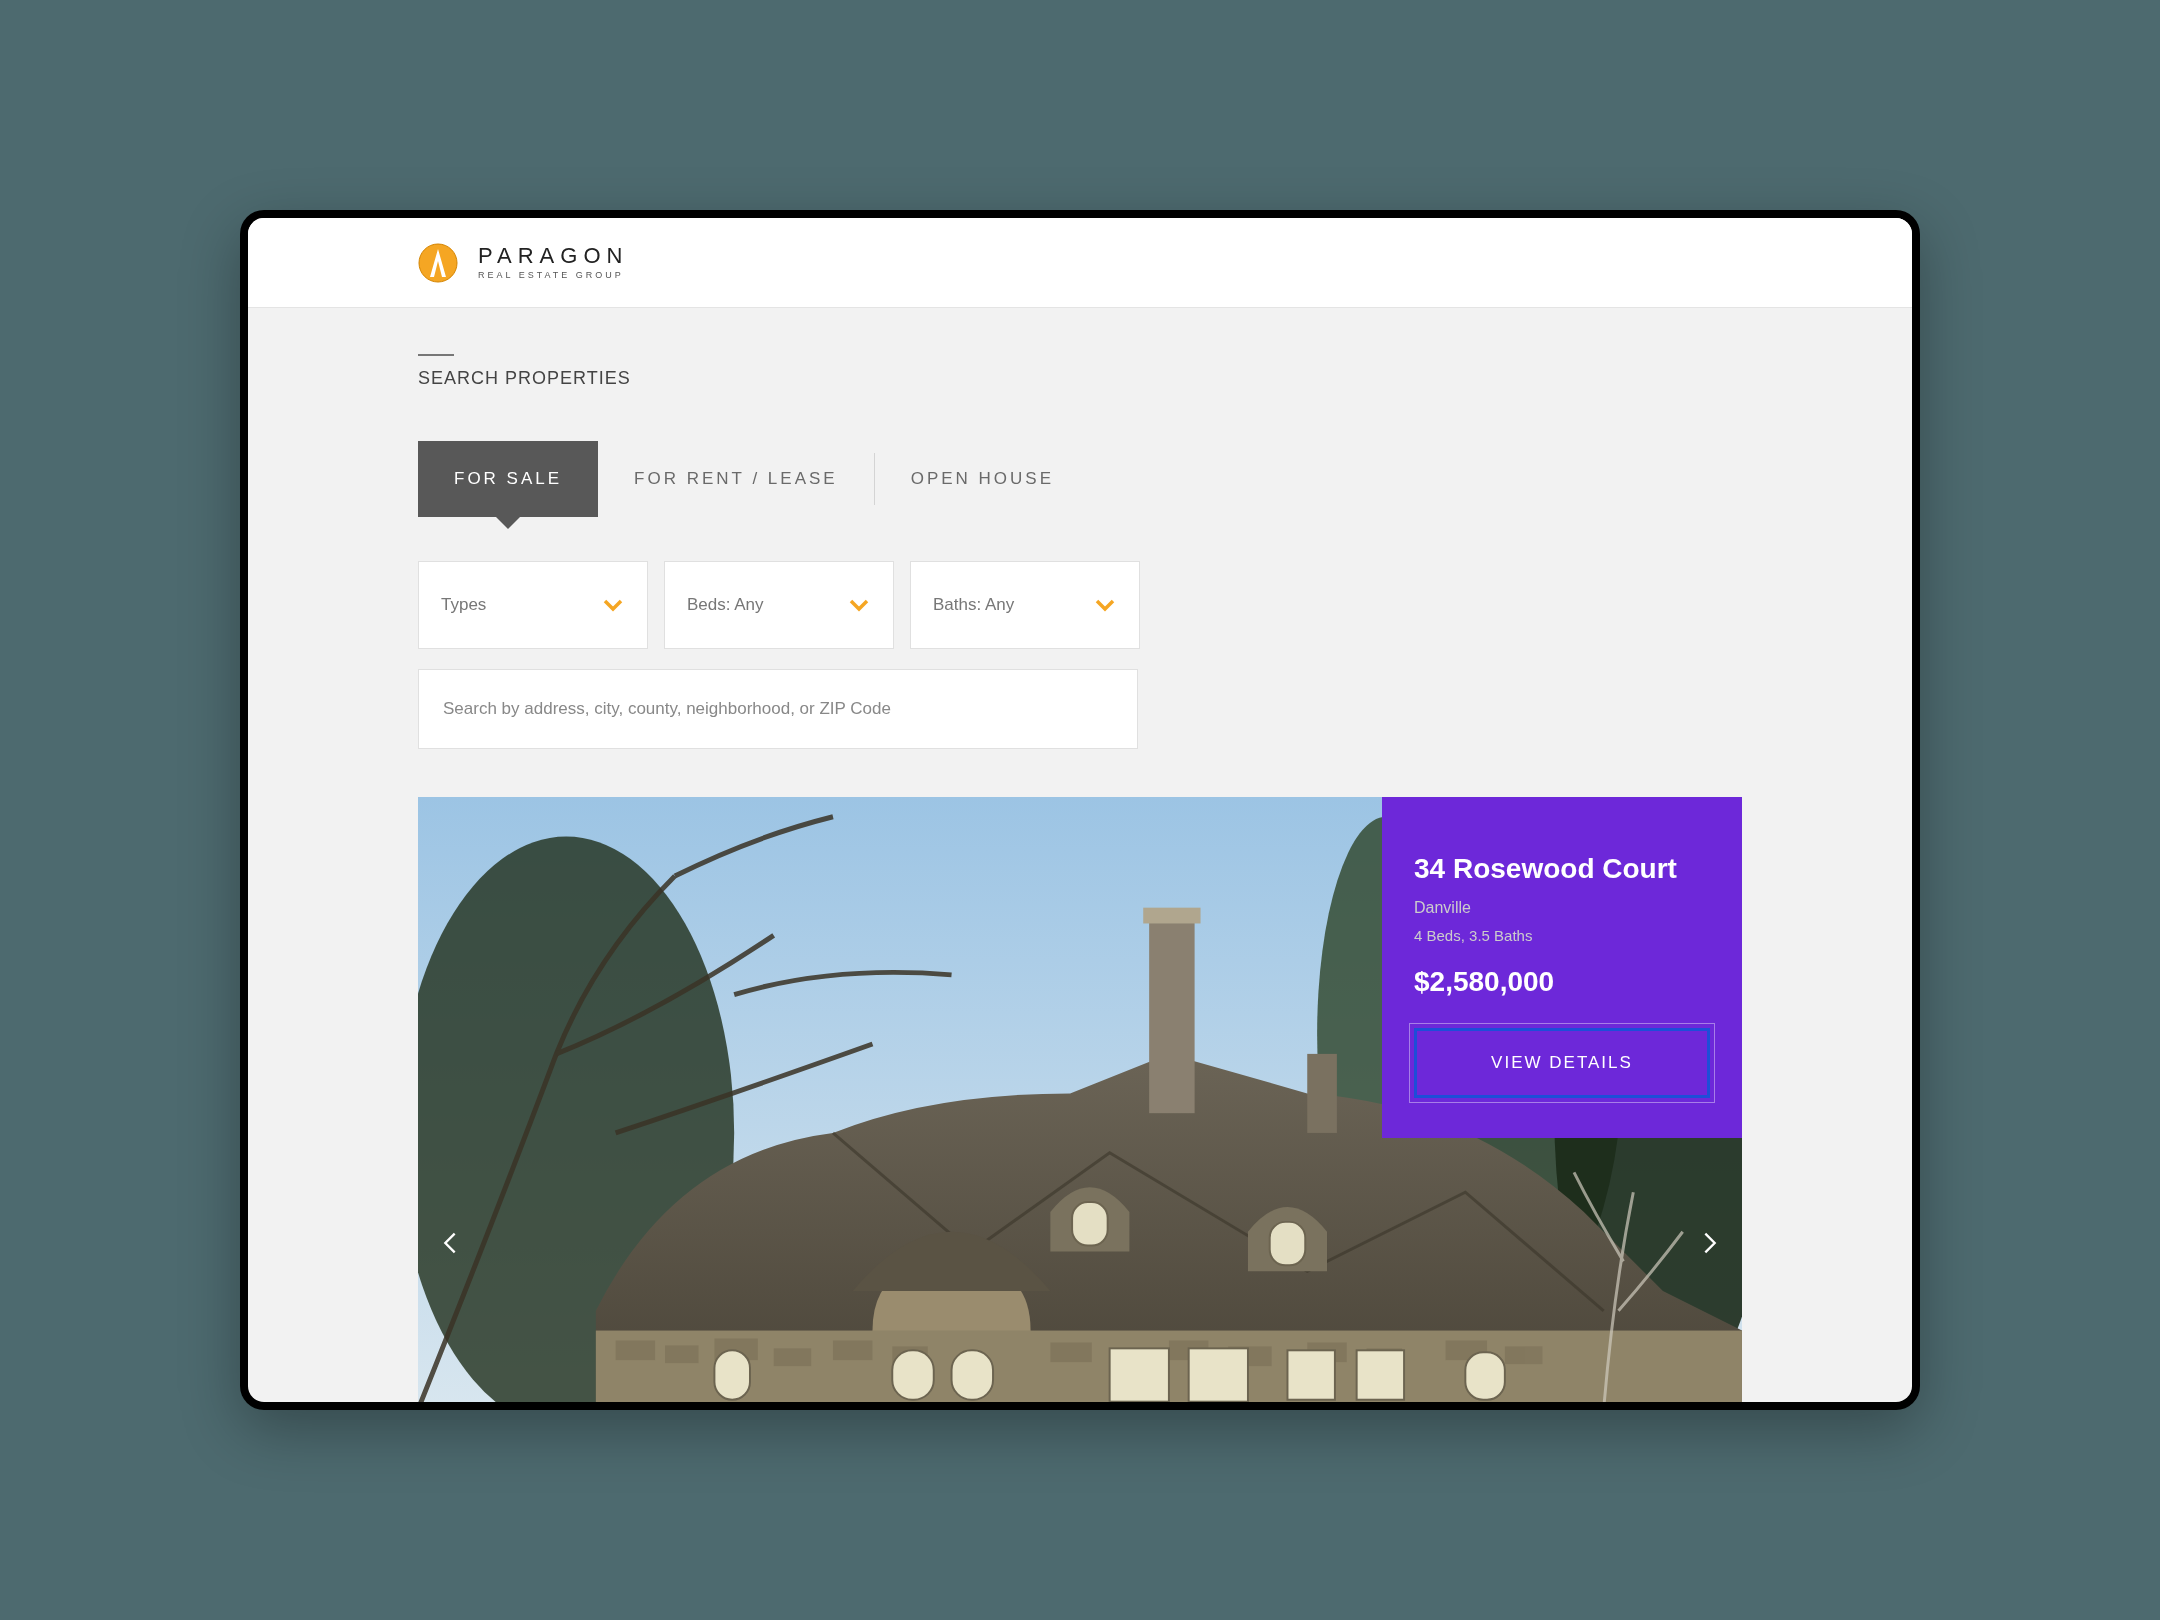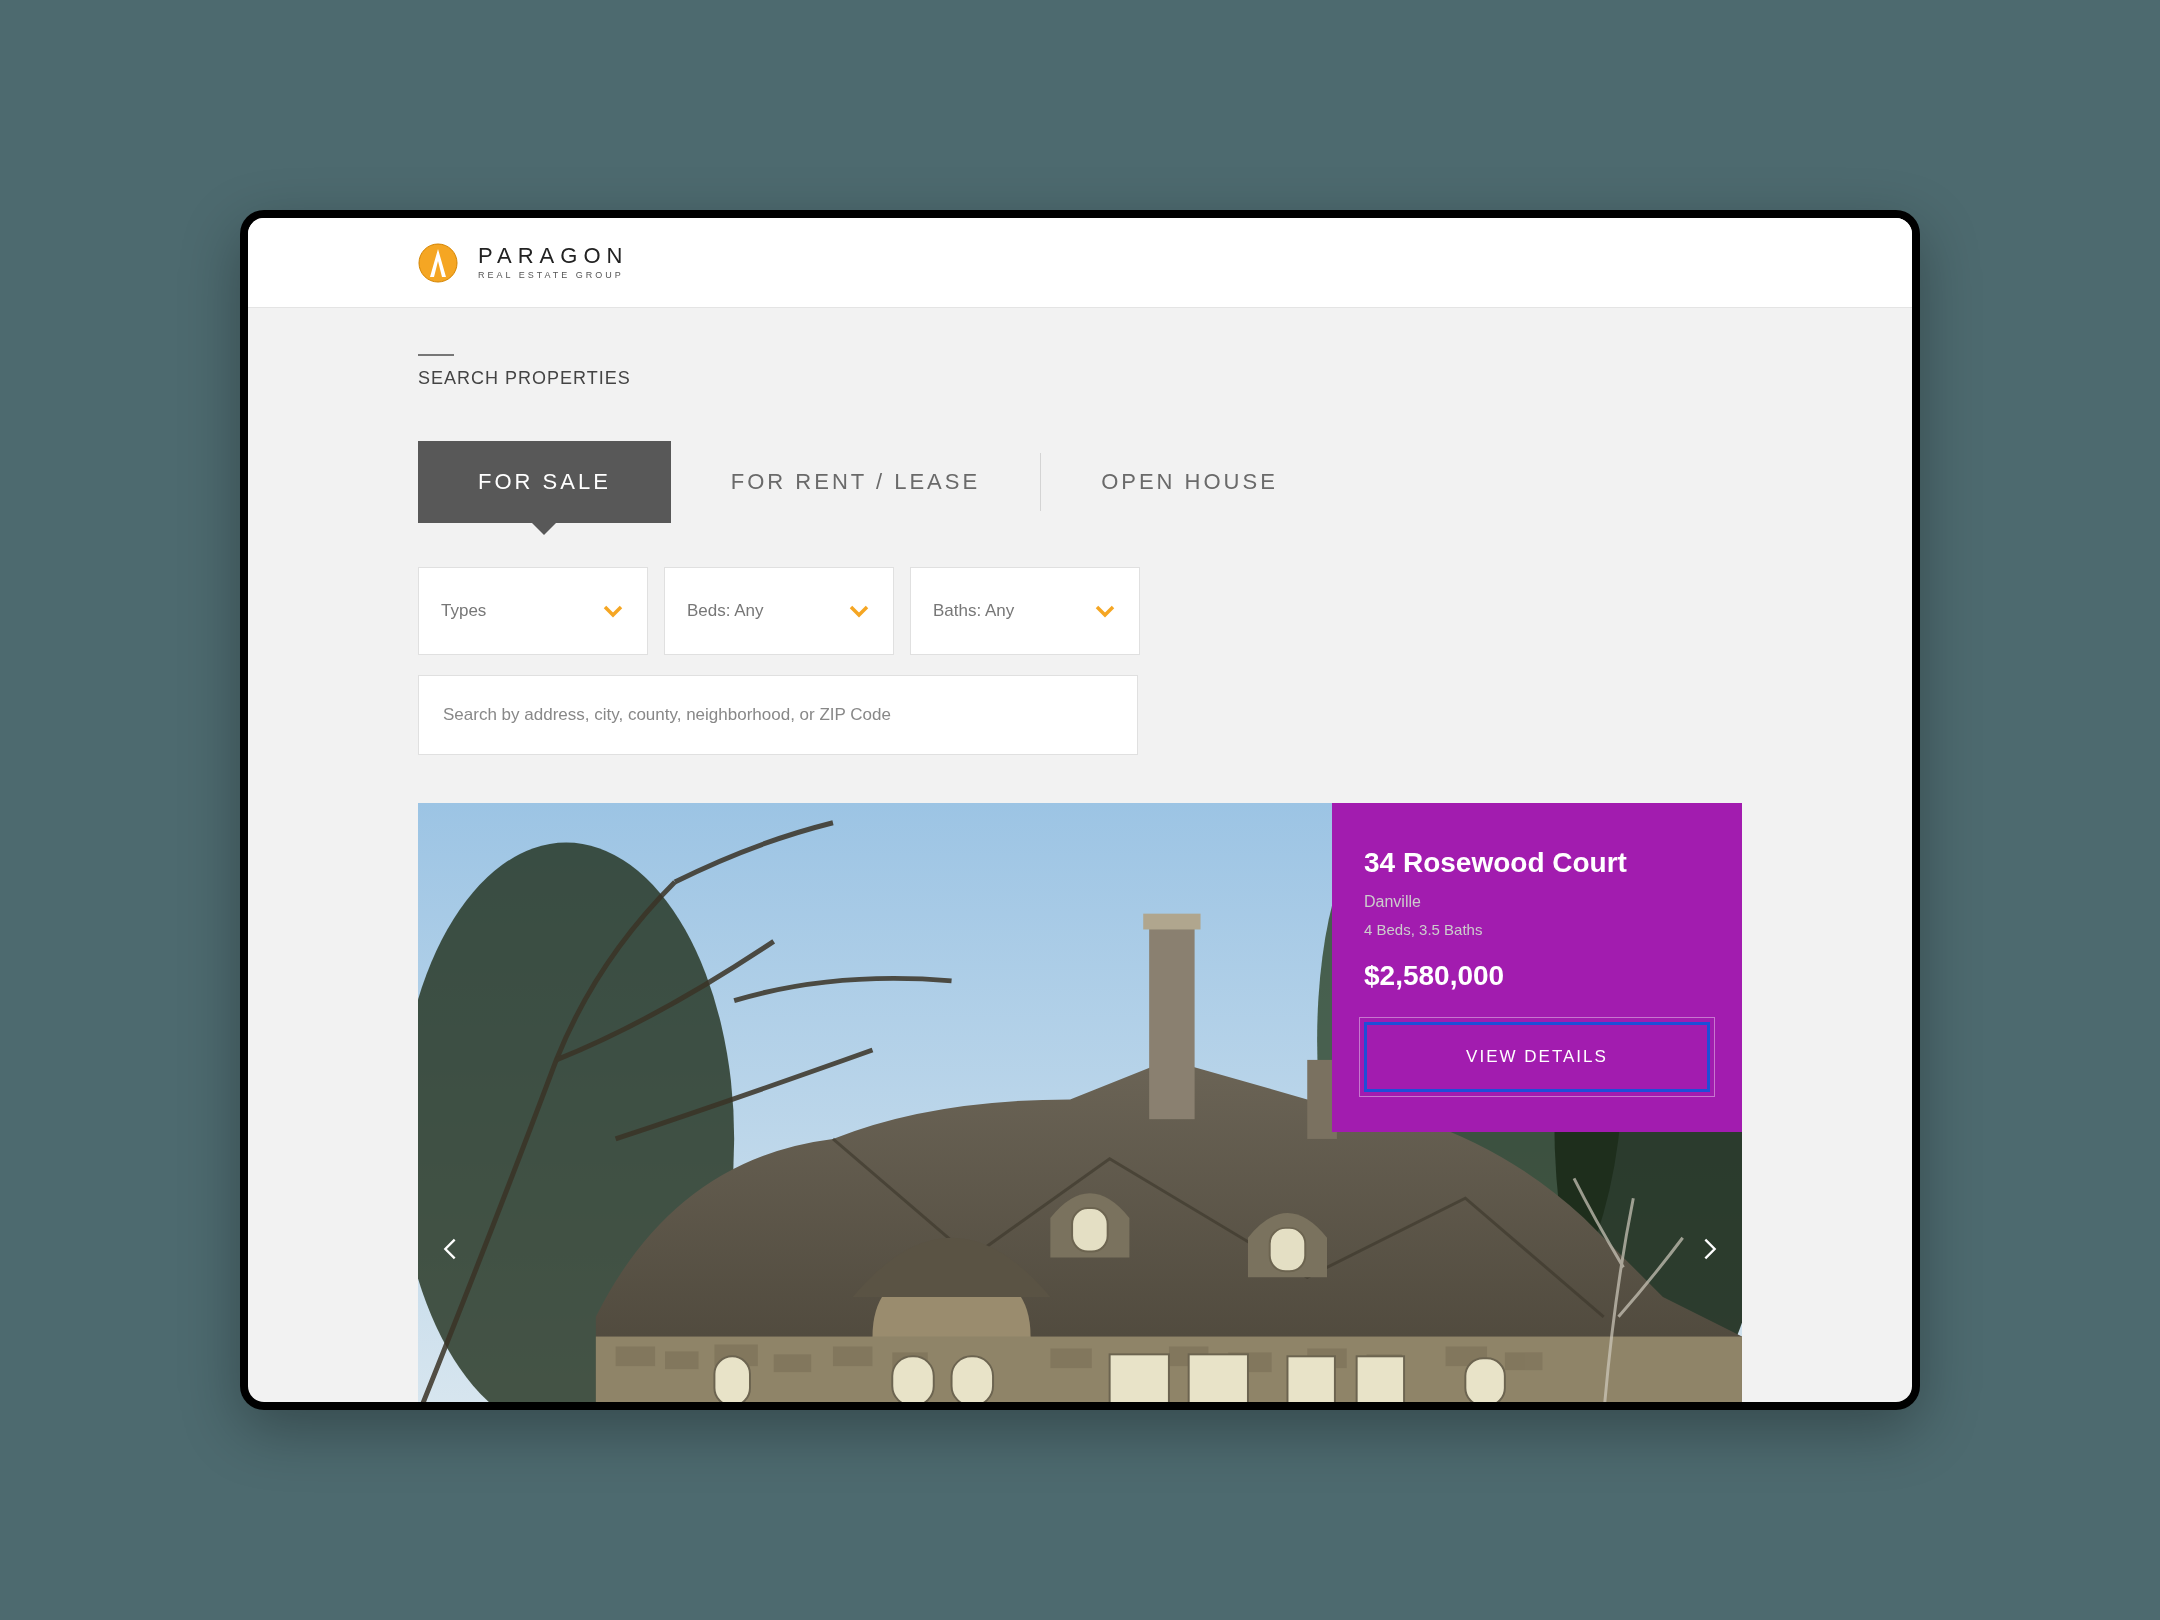--- a/index.html
+++ b/index.html
@@ -82,22 +82,22 @@
     width: 36px;
     height: 1.5px;
     background: #777;
   }
   .tabs {
     display: flex;
     margin-top: 44px;
     align-items: stretch;
   }
   .tab {
-    padding: 28px 60px;
-    font-size: 22px;
+    padding: 28px 36px;
+    font-size: 17px;
     letter-spacing: 3px;
     color: #6a6a6a;
     cursor: pointer;
     position: relative;
     text-align: right;
   }
   .tab.active {
     background: #585858;
     color: #fff;
   }
@@ -175,24 +175,24 @@
     overflow: hidden;
   }
   .hero-img {
     position: absolute;
     inset: 0;
   }
   .hero-card {
     position: absolute;
     top: 0;
     right: 0;
-    width: 410px;
-    background: #a21caf;
+    width: 360px;
+    background: #6d28d9;
     color: #fff;
-    padding: 44px 32px 40px 32px;
+    padding: 56px 32px 40px 32px;
   }
   .hero-title {
     font-size: 28px;
     font-weight: 600;
     margin-bottom: 14px;
   }
   .hero-city {
     font-size: 16px;
     color: #ccc;
     margin-bottom: 10px;

